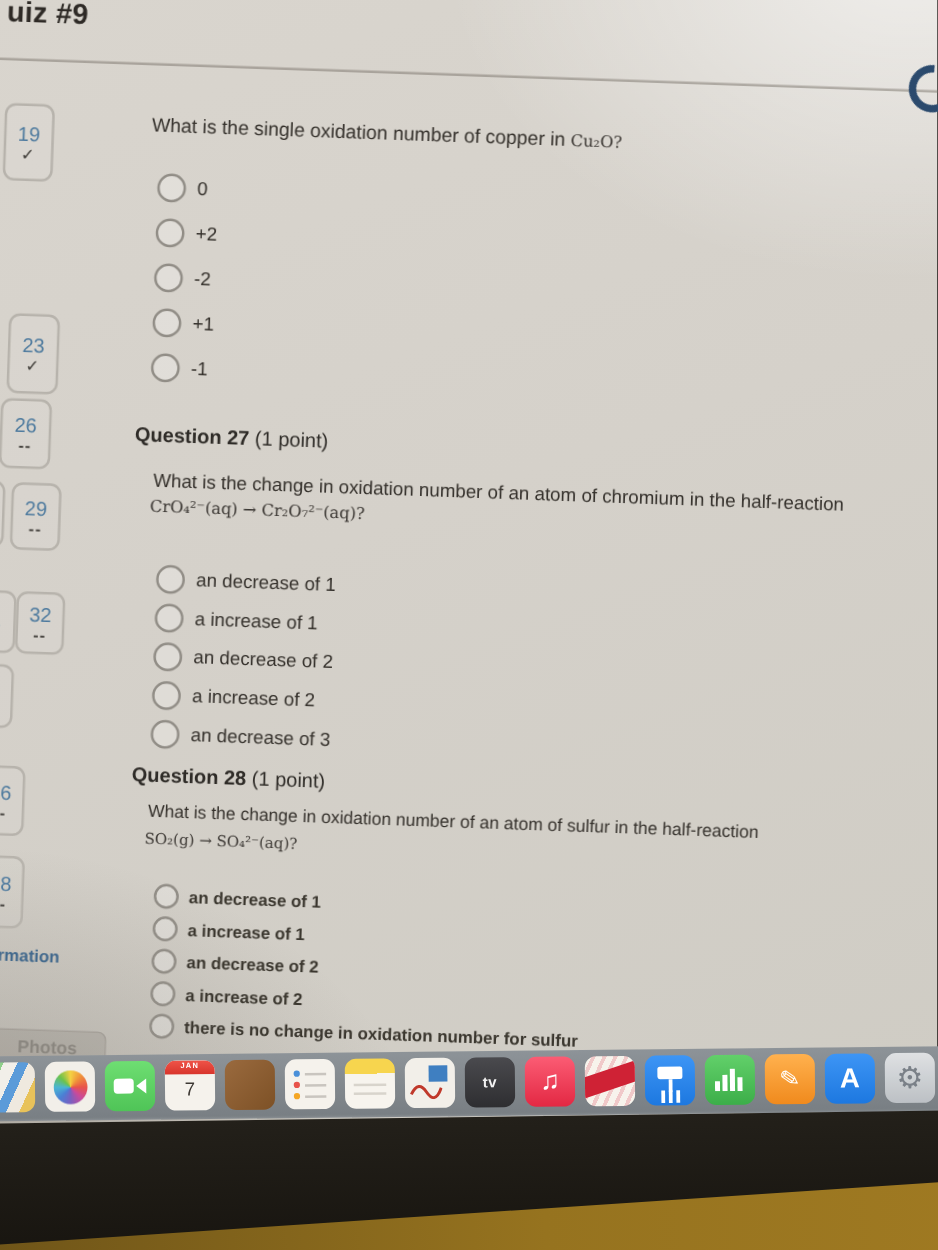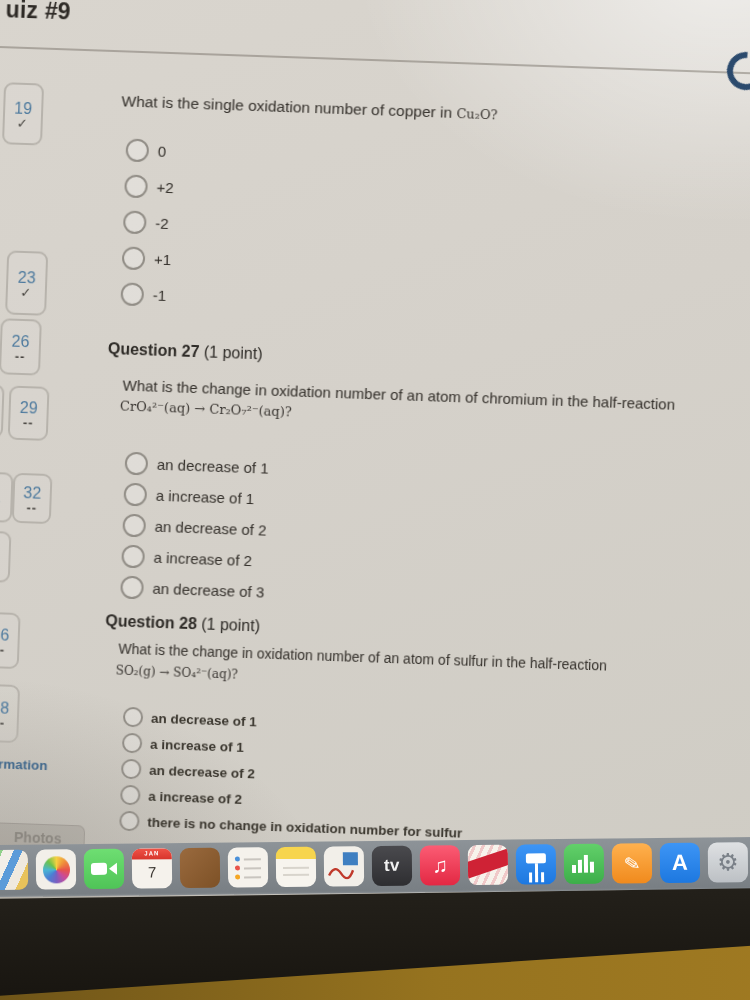--- a/index.html
+++ b/index.html
@@ -100,21 +100,21 @@
   .i-reminders::before{content:"";position:absolute;left:7px;top:9px;width:5px;height:5px;border-radius:50%;background:#4a90d9;
     box-shadow:0 9px 0 #e8534a,0 18px 0 #f5a623;}
   .i-reminders::after{content:"";position:absolute;left:16px;top:11px;width:17px;height:2px;background:#c9c5bf;
     box-shadow:0 9px 0 #c9c5bf,0 18px 0 #c9c5bf;}
   .i-notes{background:linear-gradient(#f7d54e 0 30%,#f7f4ee 30%);}
   .i-notes::after{content:"";position:absolute;left:7px;top:20px;width:26px;height:1.5px;background:#d8d4cc;box-shadow:0 7px 0 #d8d4cc;}
   .i-stocks{background:#f2efe9;}
   .i-stocks::before{content:"";position:absolute;right:6px;top:6px;width:15px;height:13px;background:#3f7fc1;}
   .i-stocks svg{position:absolute;left:4px;bottom:7px;}
   .i-tv{background:linear-gradient(#4a4a4e,#2e2e31);}
-  .i-tv span{color:#f2f2f2;font-size:17px;font-weight:bold;letter-spacing:.5px;}
+  .i-tv span{color:#f2f2f2;font-size:12px;font-weight:bold;letter-spacing:.5px;}
   .i-music{background:linear-gradient(#fb5c74,#e32843);}
   .i-music span{color:#fff;font-size:21px;}
   .i-news{background:repeating-linear-gradient(115deg,#f7f3ec 0 5px,#f0c9c9 5px 8px);}
   .i-news::before{content:"";position:absolute;left:-4px;top:10px;width:52px;height:16px;background:#cf2235;transform:rotate(-18deg);}
   .i-keynote{background:linear-gradient(#3d95f5,#1d78e0);}
   .i-keynote::before{content:"";position:absolute;left:10px;top:9px;width:20px;height:10px;border-radius:2px;background:#fff;}
   .i-keynote::after{content:"";position:absolute;left:19px;top:19px;width:2.5px;height:10px;background:#fff;box-shadow:-6px 9px 0 0 #fff,0px 9px 0 0 #fff,6px 9px 0 0 #fff;}
   .i-numbers{background:linear-gradient(#62d06a,#3cae49);}
   .i-pages{background:linear-gradient(#ffb14e,#f08a1d);}
   .i-pages span{color:#fff;font-size:19px;transform:rotate(-10deg);font-family:"DejaVu Sans",sans-serif;}

